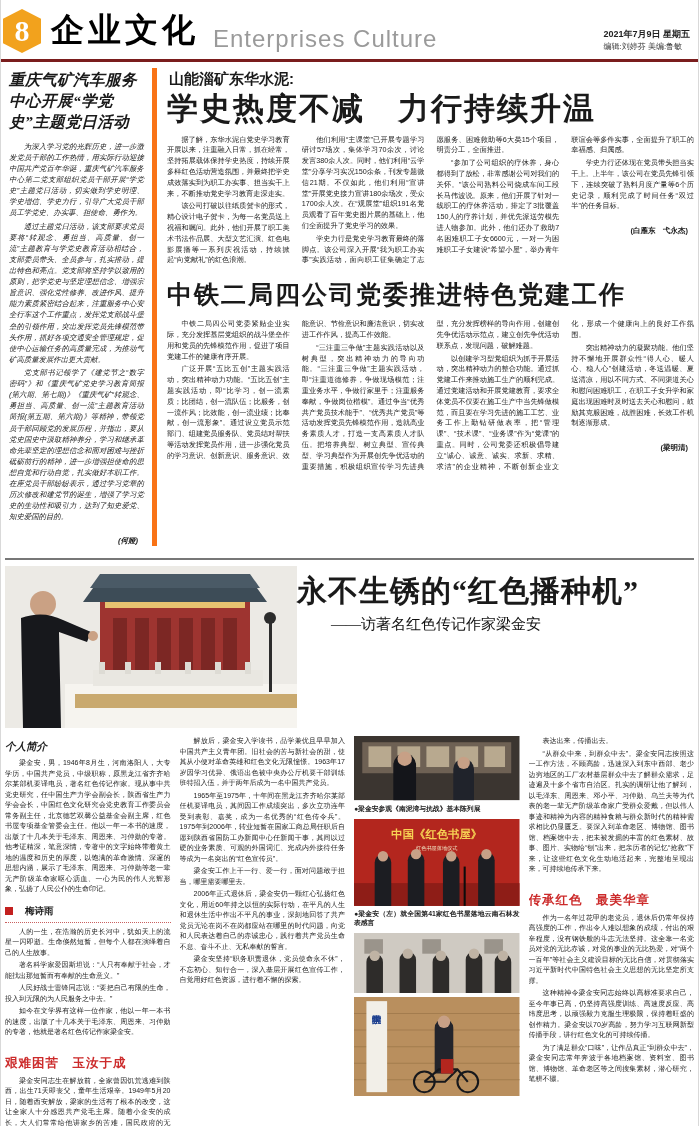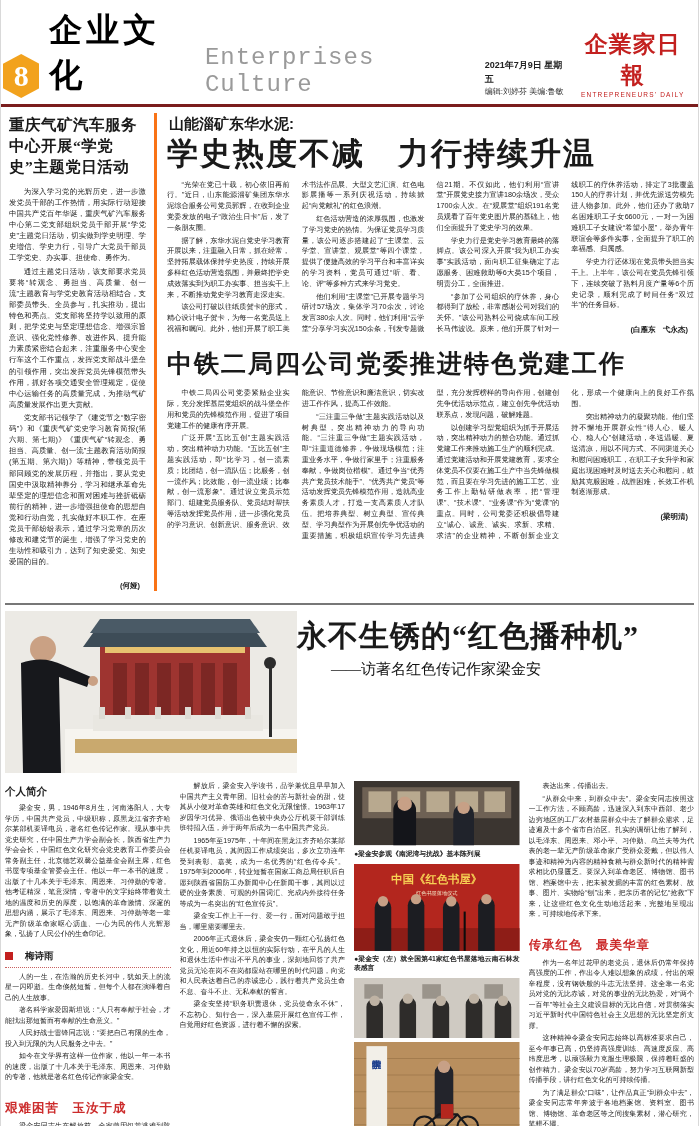--- a/index.html
+++ b/index.html
@@ -10,39 +10,39 @@
 
   
   .page-header { display:flex; align-items:flex-end; padding:8px 8px 6px 0;
                  border-bottom:3px solid #7a1d1d; }
   .badge { width:38px; height:44px; background:#f2a21d; color:#fff; font-weight:bold;
            font-size:30px; display:flex; align-items:center; justify-content:center;
            clip-path:polygon(50% 0,100% 22%,100% 78%,50% 100%,0 78%,0 22%);
            margin:0 10px 0 2px; font-family:"Liberation Serif",serif; }
   .section-cn { font-size:33px; font-weight:900; letter-spacing:4px;
                 font-family:"Liberation Serif",serif; color:#000; }
-  .section-en { font-family:Liberation Mono, monospace; font-size:24px; color:#9a9a9a;
+  .section-en { font-family:Liberation Sans, sans-serif; font-size:24px; color:#9a9a9a;
                 margin-left:14px; letter-spacing:1px; }
   .header-right { margin-left:auto; display:flex; align-items:flex-end; gap:8px; }
   .date-block { text-align:left; line-height:1.5; }
   .date-line { font-size:9px; font-weight:bold; color:#222; }
   .editors-line { font-size:8px; color:#333; }
   .masthead { text-align:center; }
   .masthead-cn { color:#c3201f; font-size:23px; font-weight:900; letter-spacing:1px;
                  font-family:"Liberation Serif",serif; }
   .masthead-en { color:#c3201f; font-size:6.5px; letter-spacing:1.2px; }
 
   
   .body-text p { font-size:7.2px; line-height:1.5; text-align:justify; text-indent:2em;
                  color:#222; margin-bottom:2px; }
   .byline { text-align:right; font-size:7.5px; font-weight:bold; padding-right:6px; margin-top:14px; }
 
   
   .top-row { display:flex; padding:6px 4px 4px 4px; }
-  .left-article { width:152px; padding:2px 8px 0 4px; border-right:3px solid #f97316; }
+  .left-article { width:152px; padding:2px 8px 0 4px; border-right:5px solid #f97316;font-style:italic; }
   .left-article h2 { font-size:15.5px; font-weight:900; line-height:1.35; letter-spacing:.5px;
                      font-family:"Liberation Serif",serif; margin-bottom:8px; }
   .left-article .body-text p { font-size:7.4px; }
   .right-stack { flex:1; padding-left:10px; }
 
   .main-article .kicker { font-size:15px; font-weight:bold; margin:2px 0 2px 2px; }
   .main-article h1 { font-size:31px; font-weight:900; letter-spacing:2px; line-height:1.15;
                      font-family:"Liberation Serif",serif; margin-bottom:8px; }
   .cols-4 { column-count:4; column-gap:12px; }
 
@@ -55,21 +55,21 @@
   .feature-head { display:flex; }
   .photo-main { width:292px; height:162px; flex:none; }
   .feature-title-block { flex:1; padding-top:8px; }
   .feature-title-block h1 { font-size:30px; font-weight:900; letter-spacing:1px;
                             font-family:"Liberation Serif",serif; line-height:1.1; }
   .feature-sub { font-size:15px; font-family:"Liberation Serif",serif; margin:8px 0 0 34px;
                  color:#111; }
   .feature-body { display:flex; gap:9px; margin-top:8px; height:930px; overflow:hidden; }
   .fcol { flex:1; min-width:0; overflow:hidden; }
   .fcol .body-text p { font-size:7px; }
-  .profile-title { font-size:10.5px; font-weight:bold; margin:4px 0 4px 0; }
+  .profile-title { font-size:10.5px; font-weight:bold; margin:4px 0 4px 0;font-style:italic; }
   .profile-text p { font-size:7px; }
   .author-marker { display:flex; align-items:center; gap:12px; margin:10px 0 4px 0;
                    border-bottom:1px dotted #c9605f; padding-bottom:4px; }
   .red-sq { width:8px; height:8px; background:#c3201f; flex:none; }
   .author-name { font-size:9.5px; font-weight:bold; }
   .red-head { color:#cc2b2b; font-size:12.5px; font-weight:900; letter-spacing:1px;
               margin:17px 0 4px 0; font-family:"Liberation Serif",serif; }
   .photo { width:100%; display:block; }
   .caption { font-size:6.8px; font-weight:bold; line-height:1.35; color:#222;
              margin:3px 0 6px 0; text-align:justify; }
@@ -79,48 +79,42 @@
 
 <header class="page-header">
   <div class="badge">8</div>
   <div class="section-cn">企业文化</div>
   <div class="section-en">Enterprises Culture</div>
   <div class="header-right">
     <div class="date-block">
       <div class="date-line">2021年7月9日  星期五</div>
       <div class="editors-line">编辑:刘婷芬  美编:鲁敏</div>
     </div>
-    <div class="masthead">
-      <div class="masthead-cn">企業家日報</div>
-      <div class="masthead-en">ENTREPRENEURS' DAILY</div>
-    </div>
   </div>
 </header>
 
 <section class="top-row">
   <article class="left-article">
     <h2>重庆气矿汽车服务中心开展“学党史”主题党日活动</h2>
     <div class="body-text">
         <p>为深入学习党的光辉历史，进一步激发党员干部的工作热情，用实际行动迎接中国共产党百年华诞，重庆气矿汽车服务中心第二党支部组织党员干部开展“学党史”主题党日活动，切实做到学史明理、学史增信、学史力行，引导广大党员干部员工学党史、办实事、担使命、勇作为。</p>
         <p>通过主题党日活动，该支部要求党员要将“转观念、勇担当、高质量、创一流”主题教育与学党史教育活动相结合，支部委员带头、全员参与，扎实推动，提出特色和亮点。党支部将坚持学以致用的原则，把学党史与坚定理想信念、增强宗旨意识、强化党性修养、改进作风、提升能力素质紧密结合起来，注重服务中心安全行车这个工作重点，发挥党支部战斗堡垒的引领作用，突出发挥党员先锋模范带头作用，抓好各项交通安全管理规定，促使中心运输任务的高质量完成，为推动气矿高质量发展作出更大贡献。</p>
         <p>党支部书记领学了《建党节之“数字密码”》和《重庆气矿党史学习教育简报(第六期、第七期)》《重庆气矿“转观念、勇担当、高质量、创一流”主题教育活动简报(第五期、第六期)》等精神，带领党员干部回顾党的发展历程，并指出，要从党史国史中汲取精神养分，学习和继承革命先辈坚定的理想信念和面对困难与挫折砥砺前行的精神，进一步增强担使命的思想自觉和行动自觉，扎实做好本职工作。在座党员干部纷纷表示，通过学习党章的历次修改和建党节的诞生，增强了学习党史的生动性和吸引力，达到了知史爱党、知史爱国的目的。</p>
       </div>
     <div class="byline">(何娅)</div>
   </article>
 
   <div class="right-stack">
     <article class="main-article">
       <div class="kicker">山能淄矿东华水泥:</div>
       <h1>学史热度不减　力行持续升温</h1>
       <div class="body-text cols-4">
         <div>
-            <p>“光荣在党已十载，初心依旧再前行。”近日，山东能源淄矿集团东华水泥综合服务公司党员郭辉，在收到企业党委发放的电子“政治生日卡”后，发了一条朋友圈。</p>
             <p>据了解，东华水泥自党史学习教育开展以来，注重融入日常，抓在经常，坚持拓展载体保持学史热度，持续开展多样红色活动营造氛围，并最终把学史成效落实到为职工办实事、担当实干上来，不断推动党史学习教育走深走实。</p>
             <p>该公司打破以往纸质贺卡的形式，精心设计电子贺卡，为每一名党员送上祝福和嘱问。此外，他们开展了职工美术书法作品展、大型文艺汇演、红色电影展播等一系列庆祝活动，持续掀起“向党献礼”的红色浪潮。</p>
-            <p>红色活动营造的浓厚氛围，也激发了学习党史的热情。为保证党员学习质量，该公司逐步搭建起了“主课堂、云学堂、宣讲堂、观展堂”等四个课堂，提供了便捷高效的学习平台和丰富详实的学习资料，党员可通过“听、看、论、评”等多种方式来学习党史。</p>
             <p>他们利用“主课堂”已开展专题学习研讨57场次，集体学习70余次，讨论发言380余人次。同时，他们利用“云学堂”分享学习实况150余条，刊发专题微信21期。不仅如此，他们利用“宣讲堂”开展党史接力宣讲180余场次，受众1700余人次。在“观展堂”组织191名党员观看了百年党史图片展的基础上，他们全面提升了党史学习的效果。</p>
             <p>学史力行是党史学习教育最终的落脚点。该公司深入开展“我为职工办实事”实践活动，面向职工征集确定了志愿服务、困难救助等6大类15个项目，明责分工，全面推进。</p>
             <p>“参加了公司组织的疗休养，身心都得到了放松，非常感谢公司对我们的关怀。”该公司熟料公司烧成车间工段长马伟波说。原来，他们开展了针对一线职工的疗休养活动，排定了3批覆盖150人的疗养计划，并优先派送劳模先进人物参加。此外，他们还办了救助7名困难职工子女6600元，一对一为困难职工子女建设“希望小屋”，举办青年联谊会等多件实事，全面提升了职工的幸福感、归属感。</p>
             <p>学史力行还体现在党员带头担当实干上。上半年，该公司在党员先锋引领下，连续突破了熟料月度产量等6个历史记录，顺利完成了时间任务“双过半”的任务目标。</p>
           </div>
         <div class="byline">(白雁东　弋永杰)</div>
       </div>
     </article>
 
     <article class="ctj-article">

